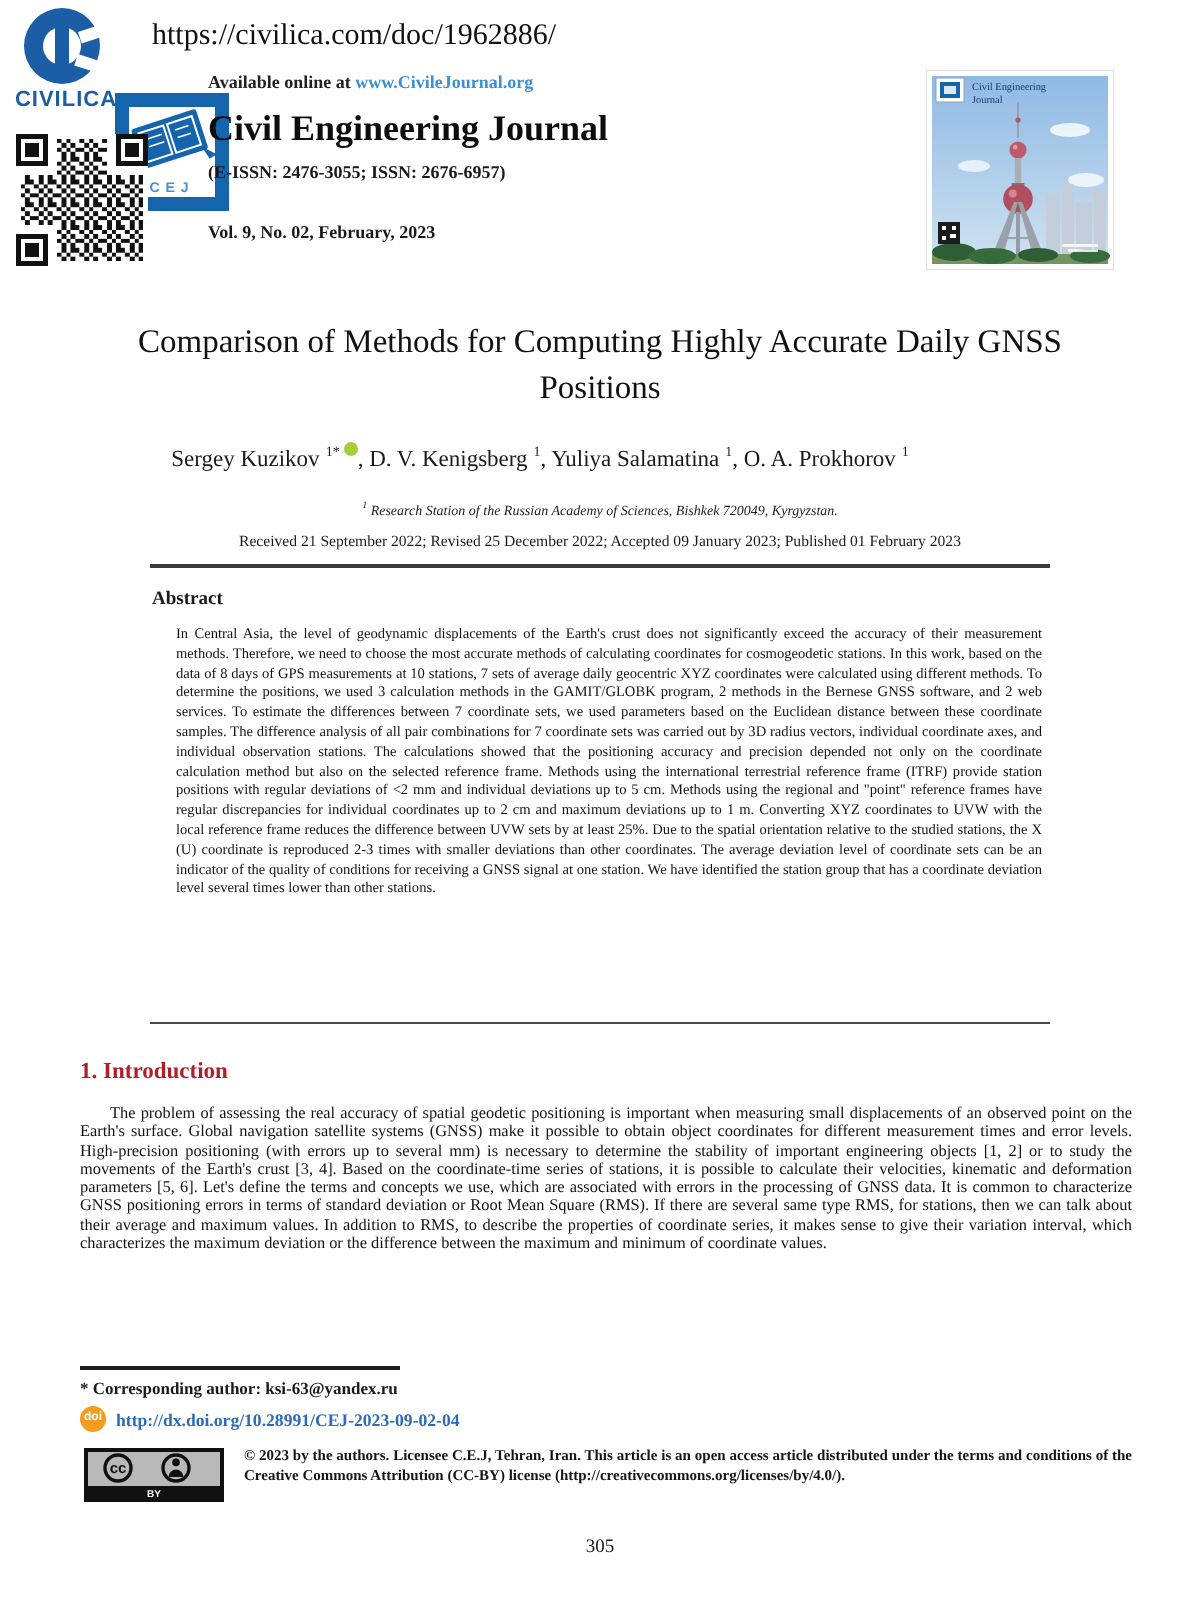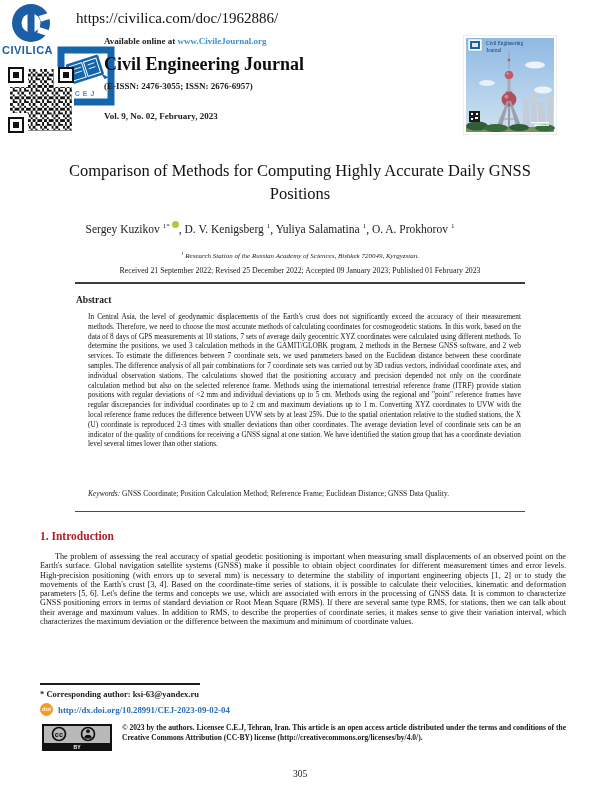--- a/index.html
+++ b/index.html
@@ -1,21 +1,21 @@
 <!DOCTYPE html>
 <html><head>
 <meta charset="utf-8">
 <style>
   html,body{margin:0;padding:0;background:#e8e8e8;}
   .page{position:relative;width:600px;height:800px;background:#ffffff;overflow:hidden;
         font-family:"Liberation Serif",serif;color:#1a1a1a;}
 
   
   .civilica-logo{position:absolute;left:8px;top:3px;width:48px;height:42px;}
-  .civilica-label{position:absolute;left:2px;top:44px;width:62px;text-align:left;
+  .civilica-label{position:absolute;left:2px;top:44px;width:62px;text-align:center;
         font-family:"Liberation Sans",sans-serif;font-weight:bold;font-size:11px;
         color:#1b5ea6;letter-spacing:.5px;}
   .cej-logo{position:absolute;left:57px;top:46px;width:58px;height:64px;}
   .qr-main{position:absolute;left:8px;top:67px;width:66px;height:66px;}
   .header-url{position:absolute;left:76px;top:10px;font-size:15px;color:#111;text-align:right;}
   .header-center{position:absolute;left:104px;top:36px;width:420px;text-align:left;}
   .avail{font-size:9px;font-weight:bold;color:#222;}
   .avail .lnk{color:#3d8fd1;}
   .journal-title{font-size:18px;font-weight:bold;margin-top:8px;color:#0d0d0d;}
   .issn{font-size:9px;font-weight:bold;margin-top:6px;}
@@ -216,24 +216,20 @@
     <span>Research Station of the Russian Academy of Sciences, Bishkek 720049, Kyrgyzstan.</span>
   </div>
 
   <div class="dates">Received 21 September 2022; Revised 25 December 2022; Accepted 09 January 2023; Published 01 February 2023</div>
 
   <div class="rule-thick"></div>
 
   <div class="abs-head">Abstract</div>
   <div class="abs-text">In Central Asia, the level of geodynamic displacements of the Earth's crust does not significantly exceed the accuracy of their measurement methods. Therefore, we need to choose the most accurate methods of calculating coordinates for cosmogeodetic stations. In this work, based on the data of 8 days of GPS measurements at 10 stations, 7 sets of average daily geocentric XYZ coordinates were calculated using different methods. To determine the positions, we used 3 calculation methods in the GAMIT/GLOBK program, 2 methods in the Bernese GNSS software, and 2 web services. To estimate the differences between 7 coordinate sets, we used parameters based on the Euclidean distance between these coordinate samples. The difference analysis of all pair combinations for 7 coordinate sets was carried out by 3D radius vectors, individual coordinate axes, and individual observation stations. The calculations showed that the positioning accuracy and precision depended not only on the coordinate calculation method but also on the selected reference frame. Methods using the international terrestrial reference frame (ITRF) provide station positions with regular deviations of &lt;2 mm and individual deviations up to 5 cm. Methods using the regional and "point" reference frames have regular discrepancies for individual coordinates up to 2 cm and maximum deviations up to 1 m. Converting XYZ coordinates to UVW with the local reference frame reduces the difference between UVW sets by at least 25%. Due to the spatial orientation relative to the studied stations, the X (U) coordinate is reproduced 2-3 times with smaller deviations than other coordinates. The average deviation level of coordinate sets can be an indicator of the quality of conditions for receiving a GNSS signal at one station. We have identified the station group that has a coordinate deviation level several times lower than other stations.</div>
 
-  <div class="keywords">
-    <span class="kw-label">Keywords:</span>
-    <span>GNSS Coordinate; Position Calculation Method; Reference Frame; Euclidean Distance; GNSS Data Quality.</span>
-  </div>
 
   <div class="rule-thin"></div>
 
   <div class="intro-head">1. Introduction</div>
   <div class="intro-text">The problem of assessing the real accuracy of spatial geodetic positioning is important when measuring small displacements of an observed point on the Earth's surface. Global navigation satellite systems (GNSS) make it possible to obtain object coordinates for different measurement times and error levels. High-precision positioning (with errors up to several mm) is necessary to determine the stability of important engineering objects [1, 2] or to study the movements of the Earth's crust [3, 4]. Based on the coordinate-time series of stations, it is possible to calculate their velocities, kinematic and deformation parameters [5, 6]. Let's define the terms and concepts we use, which are associated with errors in the processing of GNSS data. It is common to characterize GNSS positioning errors in terms of standard deviation or Root Mean Square (RMS). If there are several same type RMS, for stations, then we can talk about their average and maximum values. In addition to RMS, to describe the properties of coordinate series, it makes sense to give their variation interval, which characterizes the maximum deviation or the difference between the maximum and minimum of coordinate values.</div>
 
   <div class="foot-rule"></div>
   <div class="corresponding">* Corresponding author: ksi-63@yandex.ru</div>
 
   <div class="doi-line">

